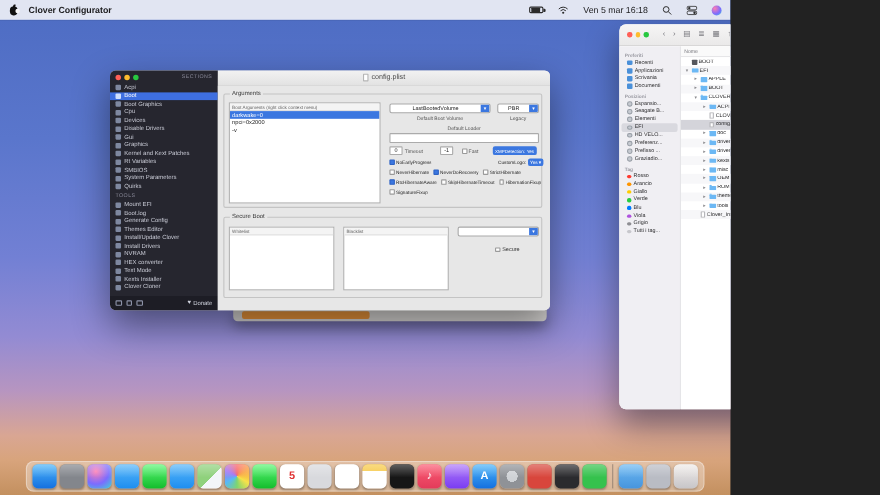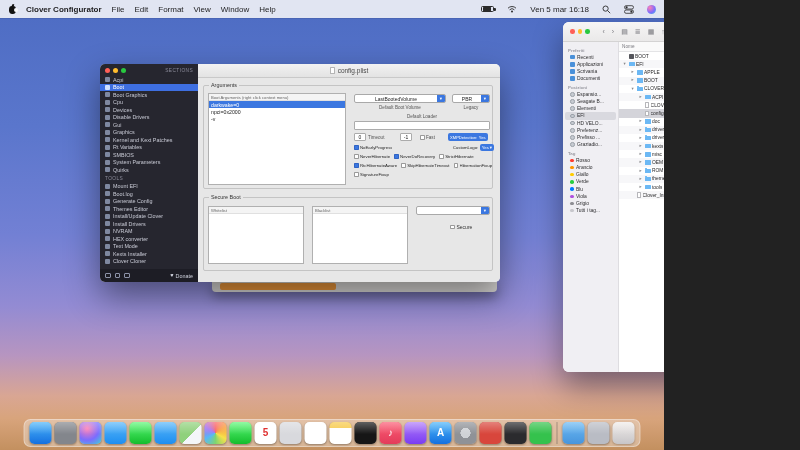--- a/index.html
+++ b/index.html
@@ -155,28 +155,20 @@
 </head>
 <body>
 
 <div class="desktop">
 
   <div class="menu-bar">
     <div class="apple-logo">
         <i></i>
       </div>
     <div class="mb-app">Clover Configurator</div>
-    <div class="mb-menus">
-        <div class="mb-menu">File</div>
-        <div class="mb-menu">Edit</div>
-        <div class="mb-menu">Format</div>
-        <div class="mb-menu">View</div>
-        <div class="mb-menu">Window</div>
-        <div class="mb-menu">Help</div>
-      </div>
     <div class="mb-right">
       <span class="ic-battery">
           <i></i>
         </span>
       <svg width="10" height="8">
         <path d="M1 3.2 A5.6 5.6 0 0 1 9 3.2" stroke="#2b2b2b" stroke-width="0.9" fill="none"></path>
         <path d="M2.6 4.8 A3.4 3.4 0 0 1 7.4 4.8" stroke="#2b2b2b" stroke-width="0.9" fill="none"></path>
         <circle cx="5" cy="6.6" r="1" fill="#2b2b2b"></circle>
       </svg>
       <span class="mb-clock">Ven 5 mar 16:18</span>

